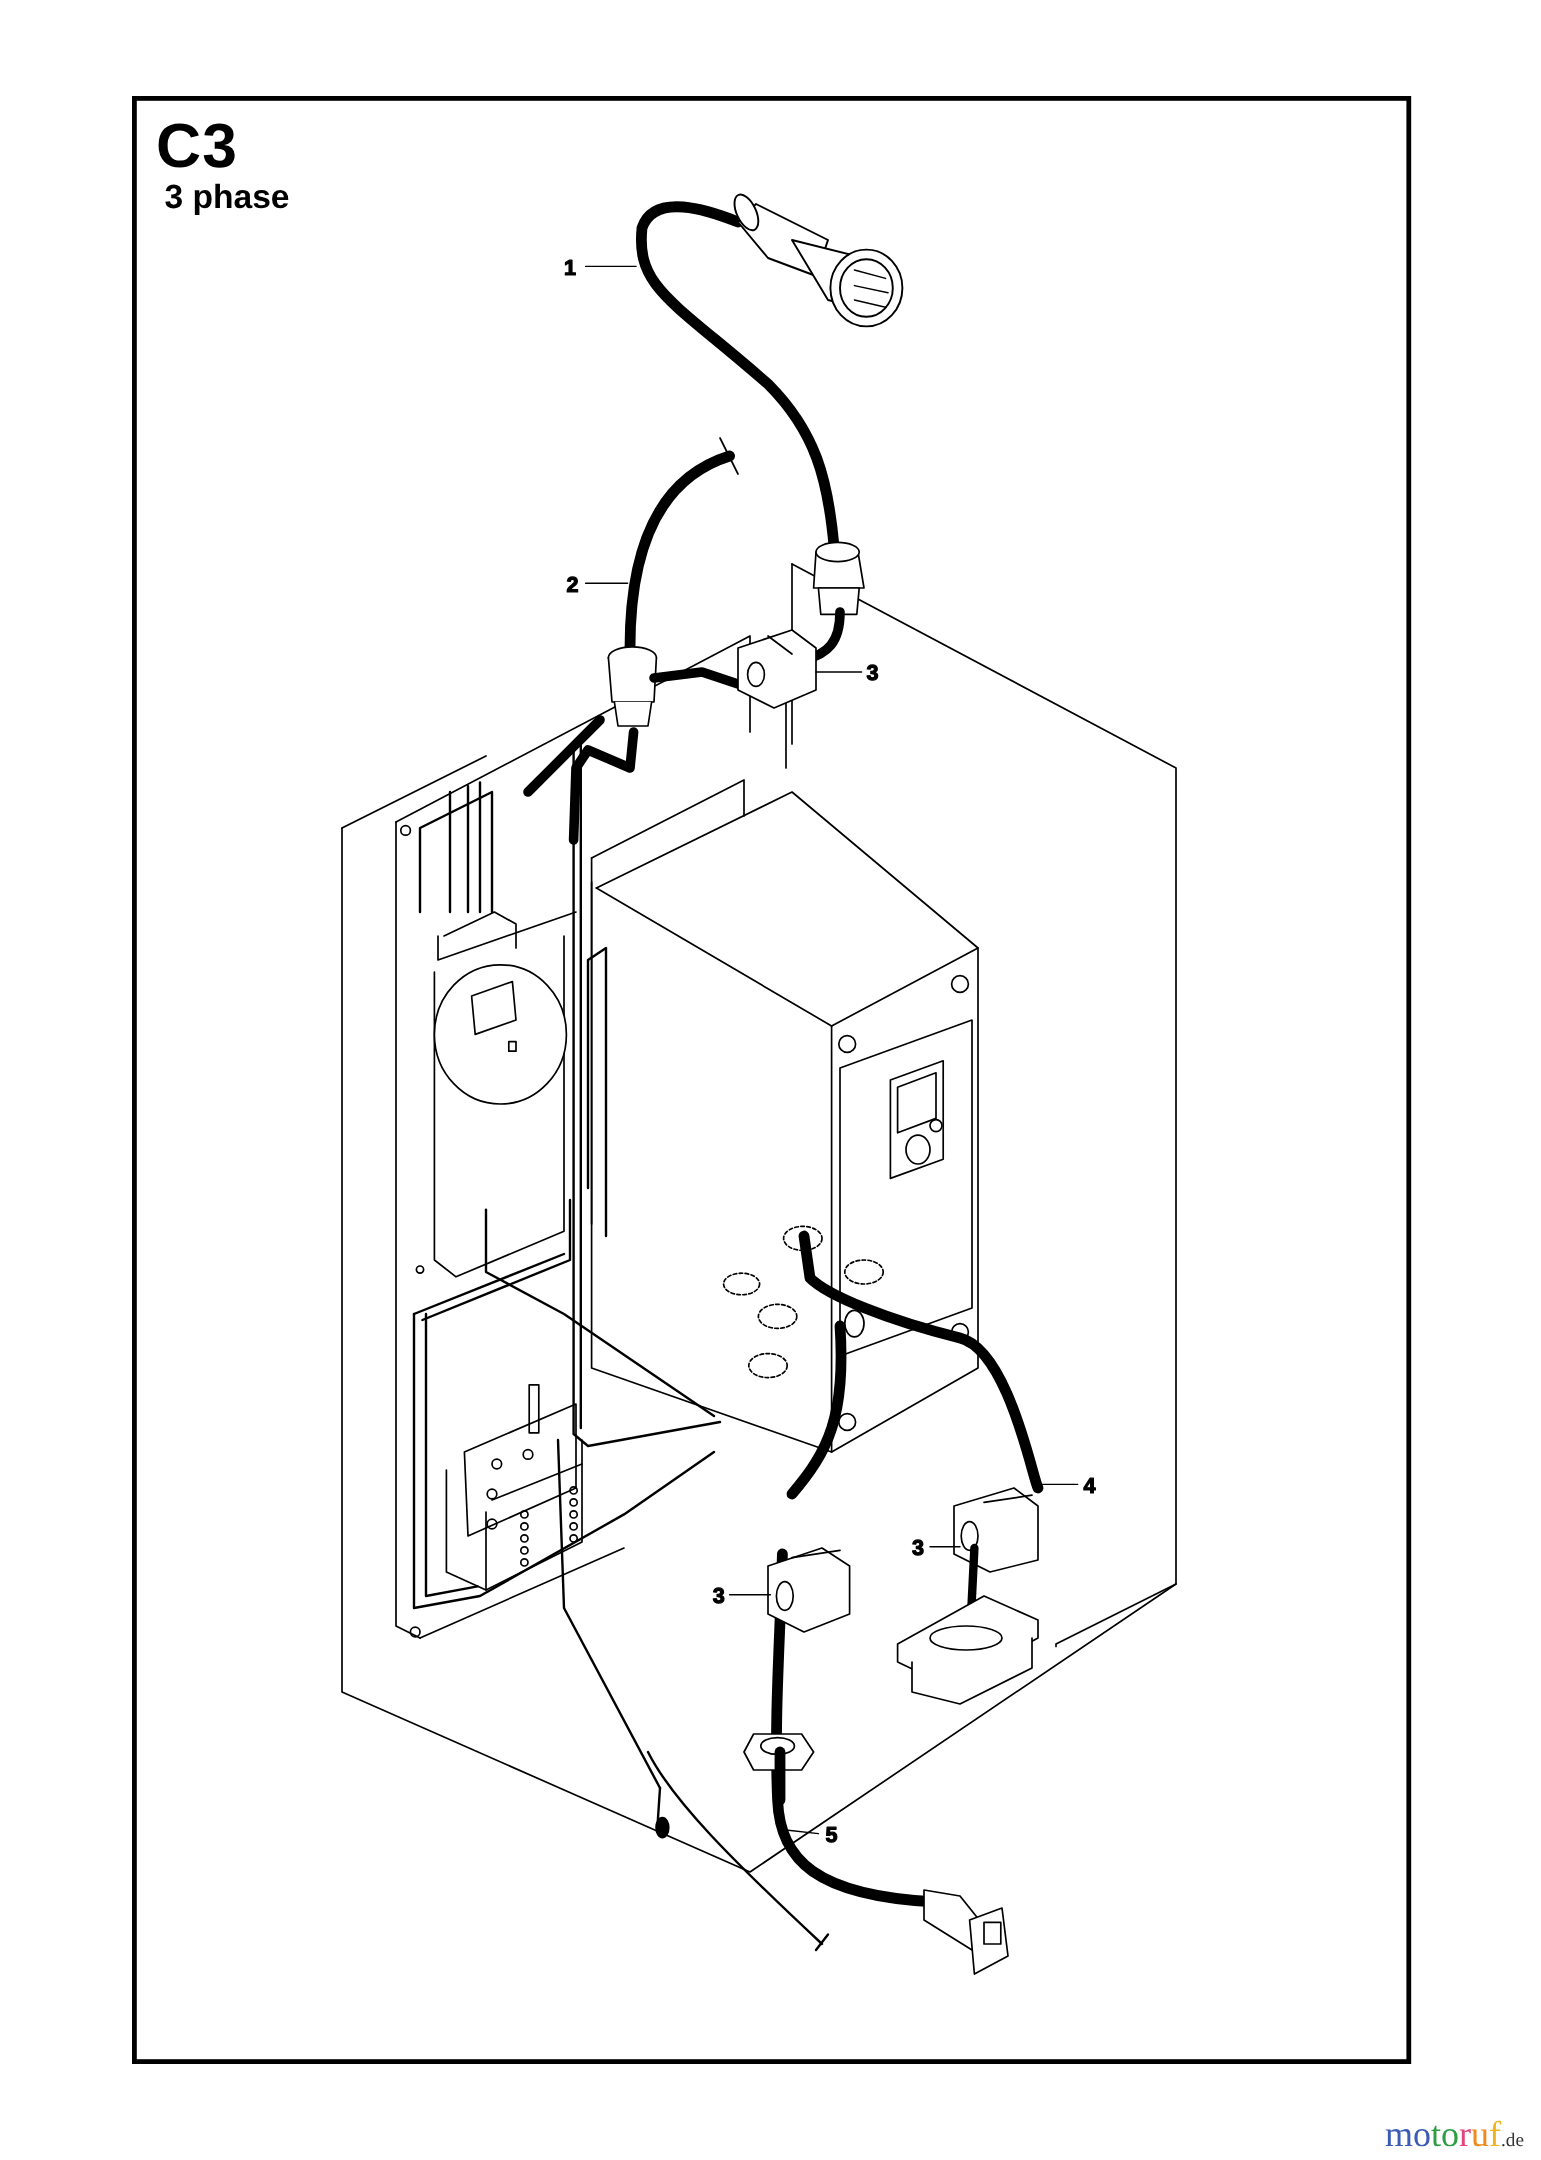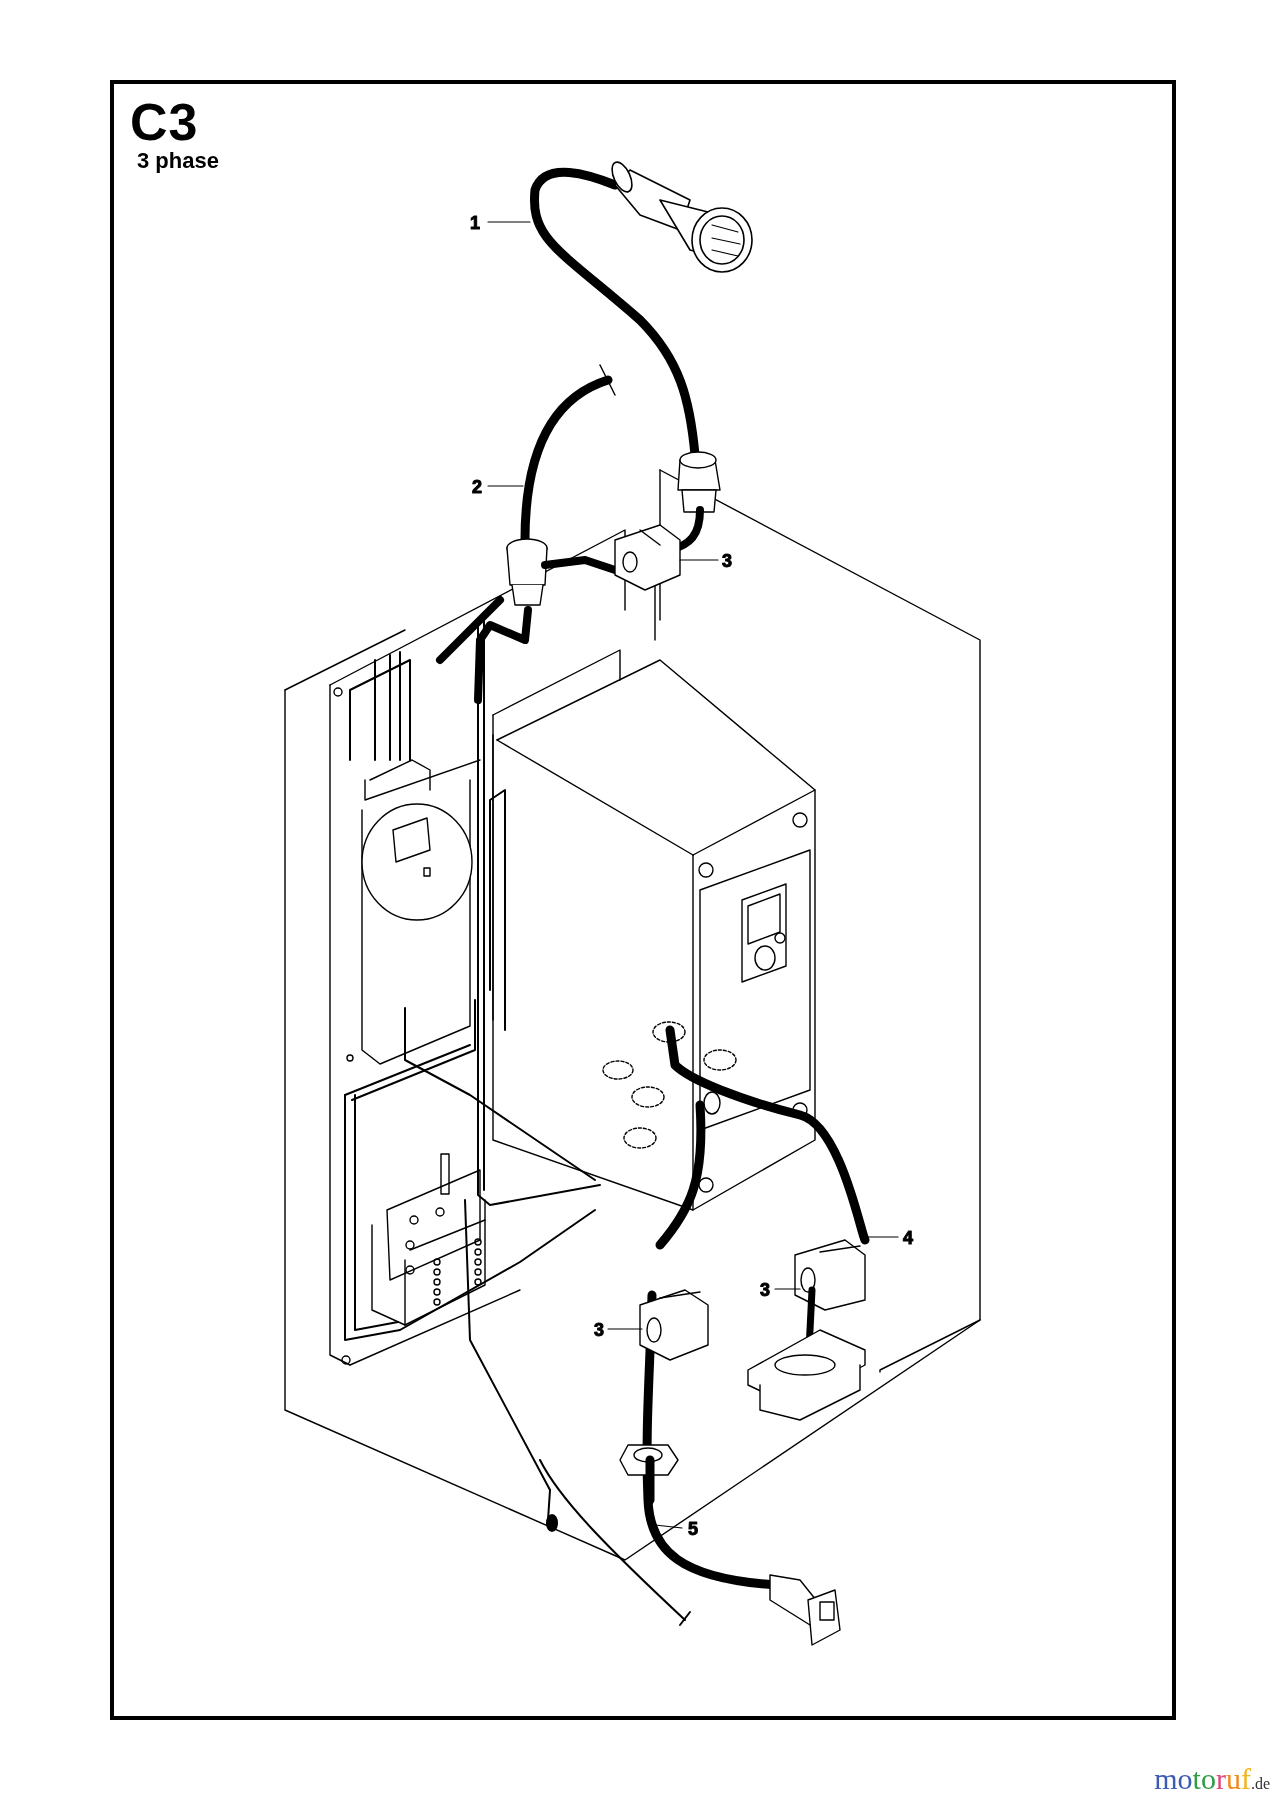--- a/index.html
+++ b/index.html
@@ -1,19 +1,19 @@
 <!DOCTYPE html>
 <html><head>
 <meta charset="utf-8">
 <style>
   html, body { margin:0; padding:0; background:#ffffff; }
   body { width:1284px; height:1800px; position:relative; overflow:hidden; font-family:"Liberation Sans", sans-serif; }
   .frame { position:absolute; left:110px; top:80px; width:1066px; height:1640px; border:4px solid #000; box-sizing:border-box; }
   .code { position:absolute; left:130px; top:92px; font-size:52px; font-weight:bold; color:#000; letter-spacing:1px; }
-  .sub { position:absolute; left:137px; top:148px; font-size:22px; font-weight:bold; color:#000; }
+  .sub { position:absolute; left:137px; top:148px; font-size:28px; font-weight:bold; color:#000; }
   svg.drawing { position:absolute; left:0; top:0; }
   .callout { font-family:"Liberation Sans", sans-serif; font-weight:bold; font-size:18px; fill:#000; }
   .wm { position:absolute; right:14px; top:1762px; font-family:"Liberation Serif", serif; font-size:30px;margin-left:45px; }
   .wm span { }
   .wm .de { font-size:16px; color:#333; }
 </style>
 </head>
 <body>
 
 <div class="frame"></div>

